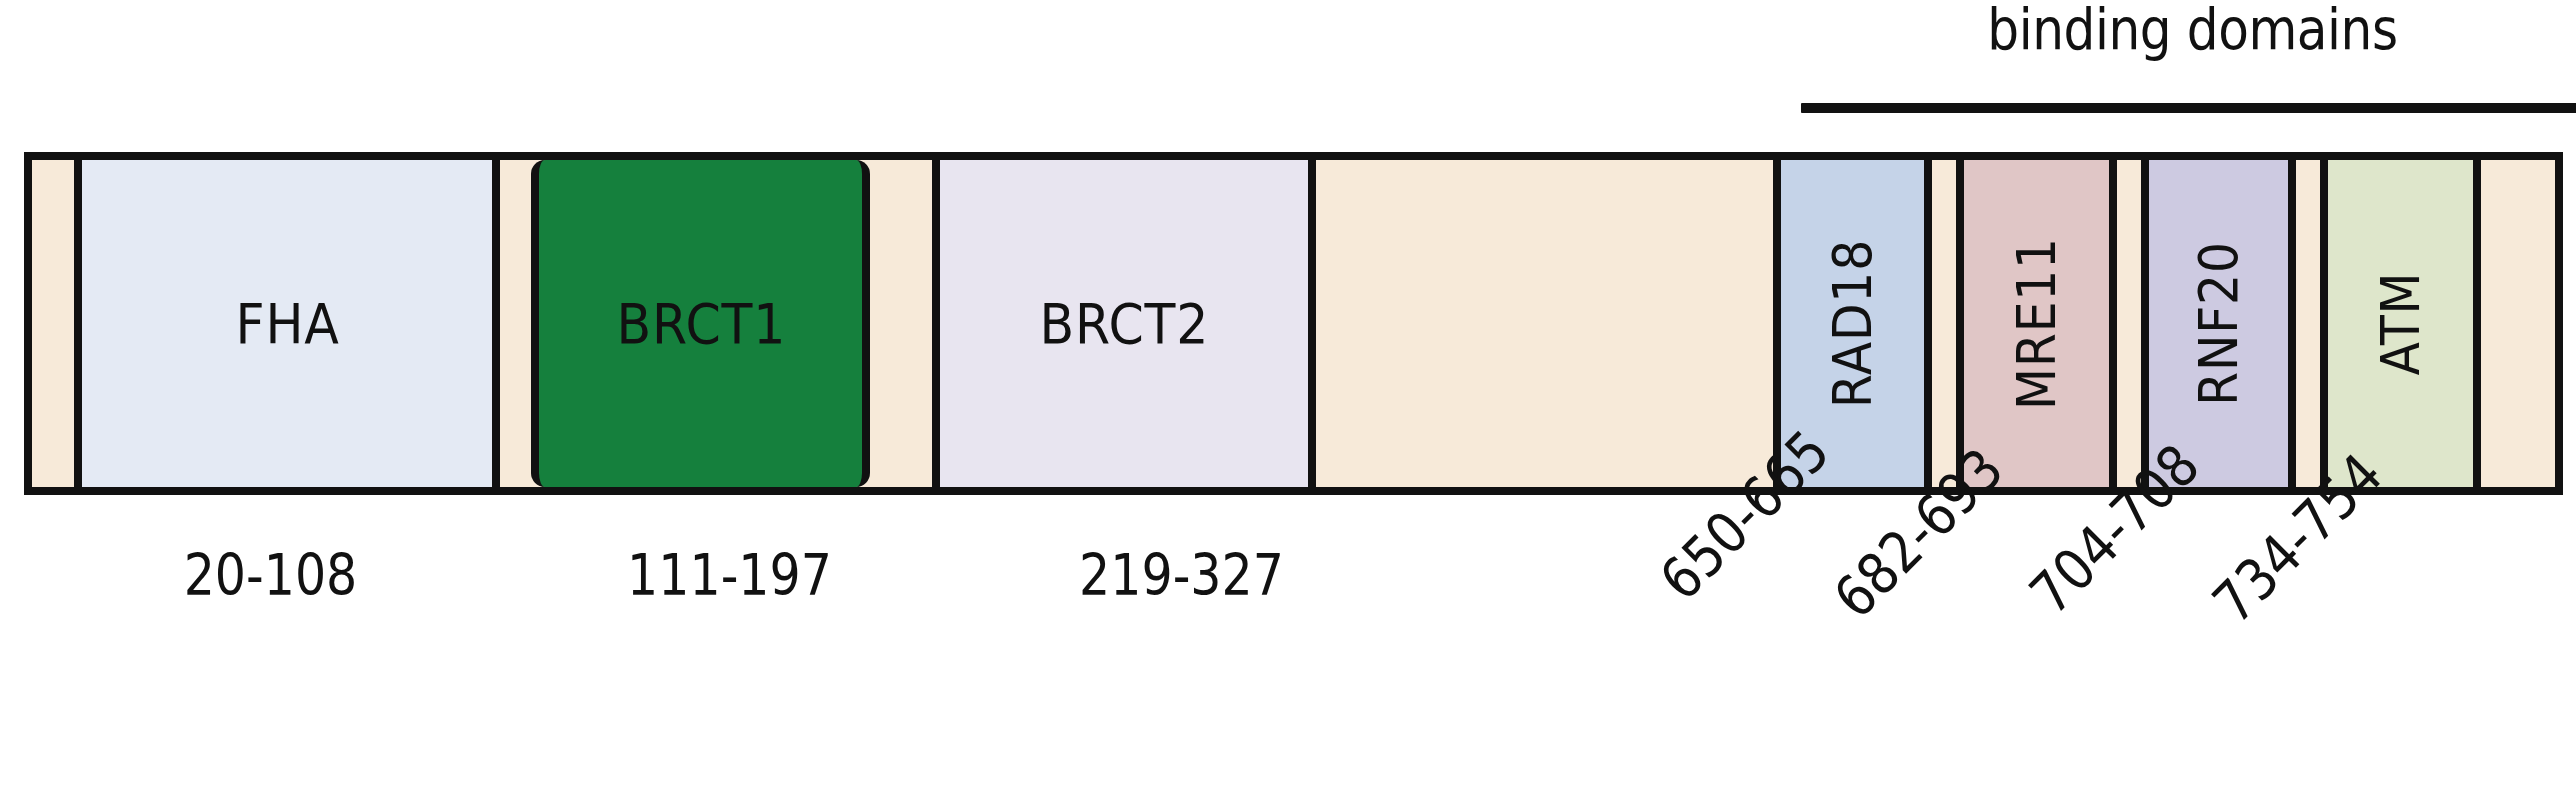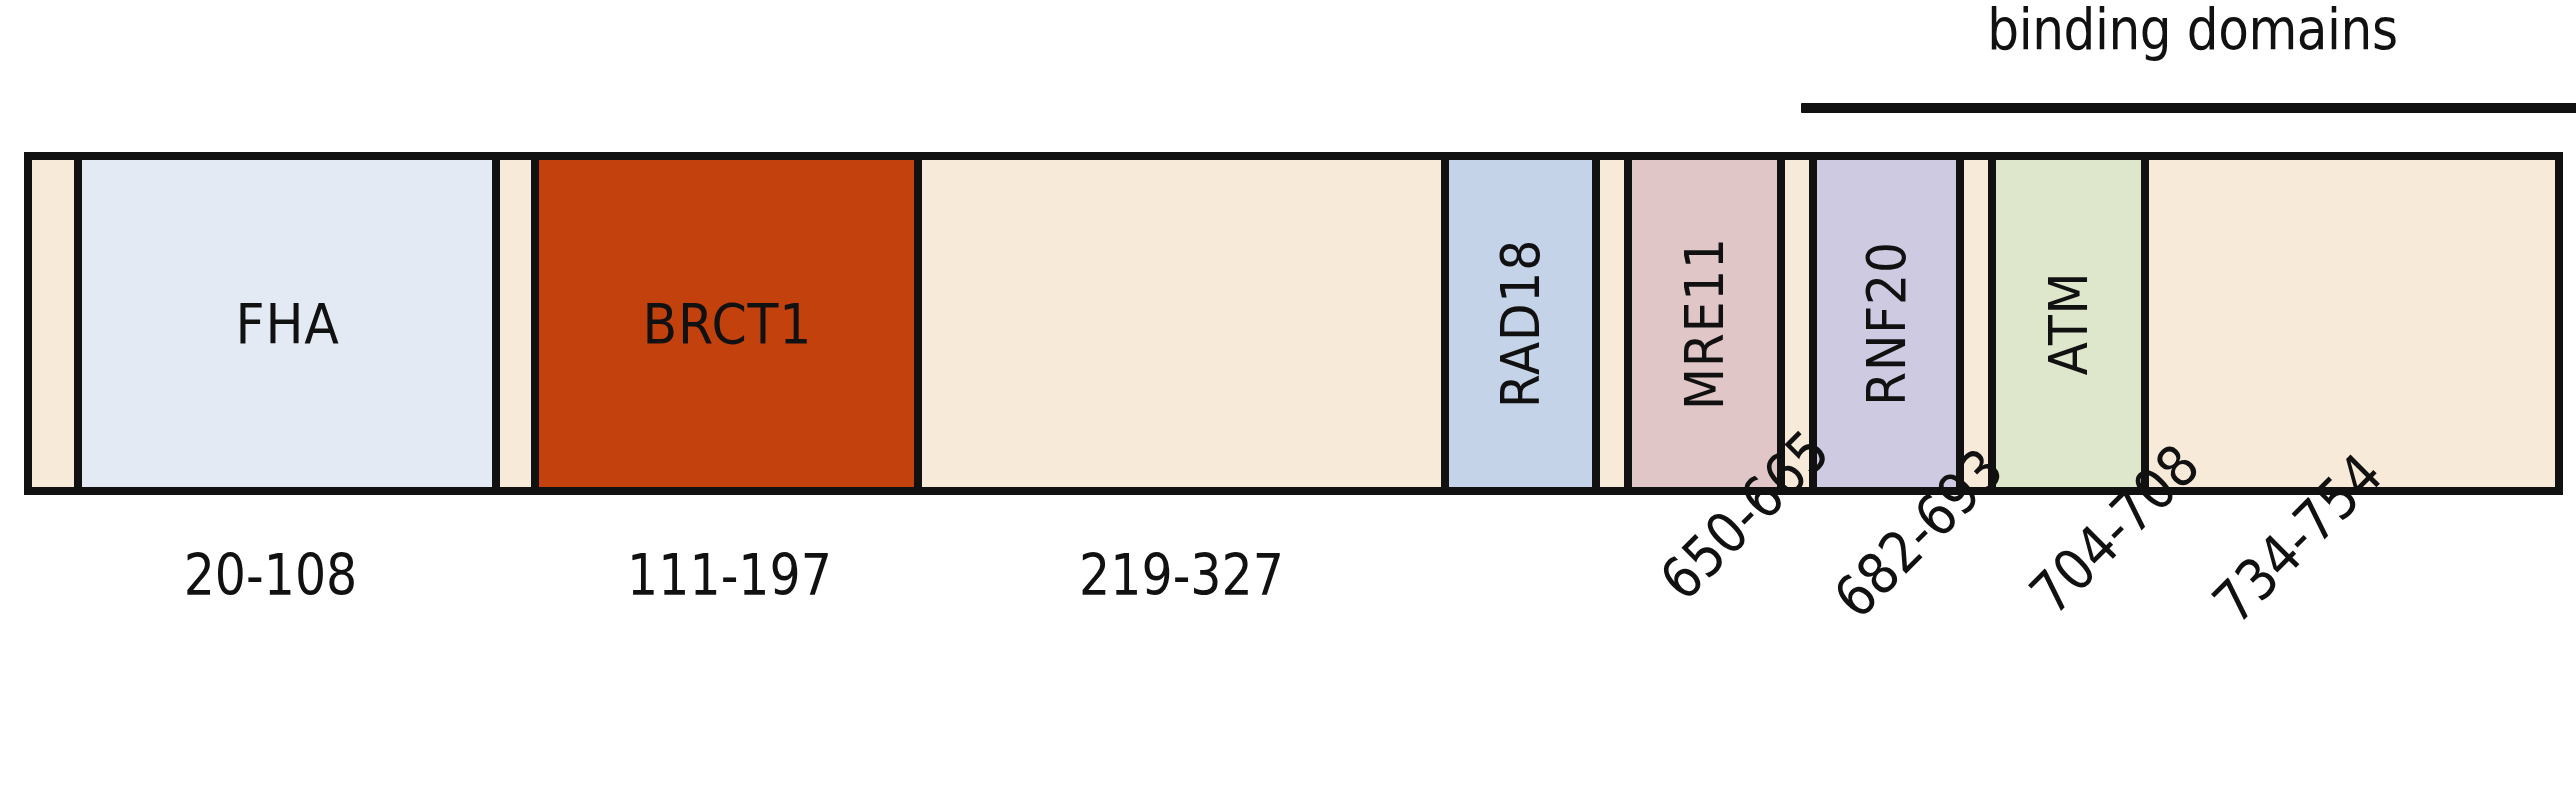--- a/index.html
+++ b/index.html
@@ -140,24 +140,27 @@
     <div class="bd-label">binding domains</div>
     <div class="bd-rule"></div>
   </div>
 
   <div class="bar" id="protein-bar">
       <div class="seg spacer" style="width: 42px; background: rgb(247, 234, 217);"></div>
       <div class="seg domain" style="width: 426px; background: rgb(228, 234, 244);">
         <span class="seg-label-h">FHA</span>
       </div>
       <div class="seg spacer" style="width: 31px; background: rgb(247, 234, 217);"></div>
-      <div class="seg domain" style="width: 391px; background: #c2410c;">
+      <div class="seg domain" style="width: 339px; background: #15803d; border-radius: 14px;">
         <span class="seg-label-h">BRCT1</span>
       </div>
       <div class="seg spacer" style="width: 62px; background: rgb(247, 234, 217);"></div>
+      <div class="seg domain" style="width: 384px; background: rgb(232, 229, 240);">
+        <span class="seg-label-h">BRCT2</span>
+      </div>
       <div class="seg spacer" style="width: 457px; background: rgb(247, 234, 217);"></div>
       <div class="seg domain" style="width: 159px; background: rgb(197, 211, 232);">
         <span class="seg-label-v">RAD18</span>
       </div>
       <div class="seg spacer" style="width: 24px; background: rgb(247, 234, 217);"></div>
       <div class="seg domain" style="width: 161px; background: rgb(224, 198, 198);">
         <span class="seg-label-v">MRE11</span>
       </div>
       <div class="seg spacer" style="width: 24px; background: rgb(247, 234, 217);"></div>
       <div class="seg domain" style="width: 155px; background: rgb(205, 202, 225);">

